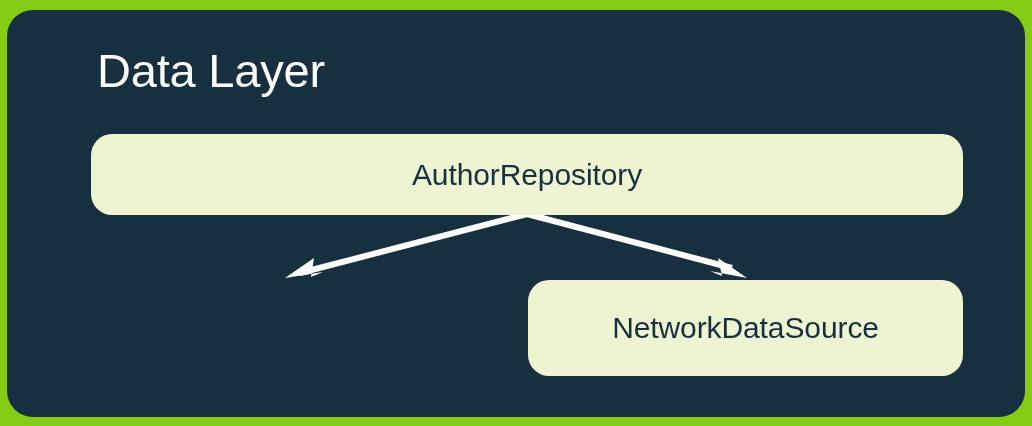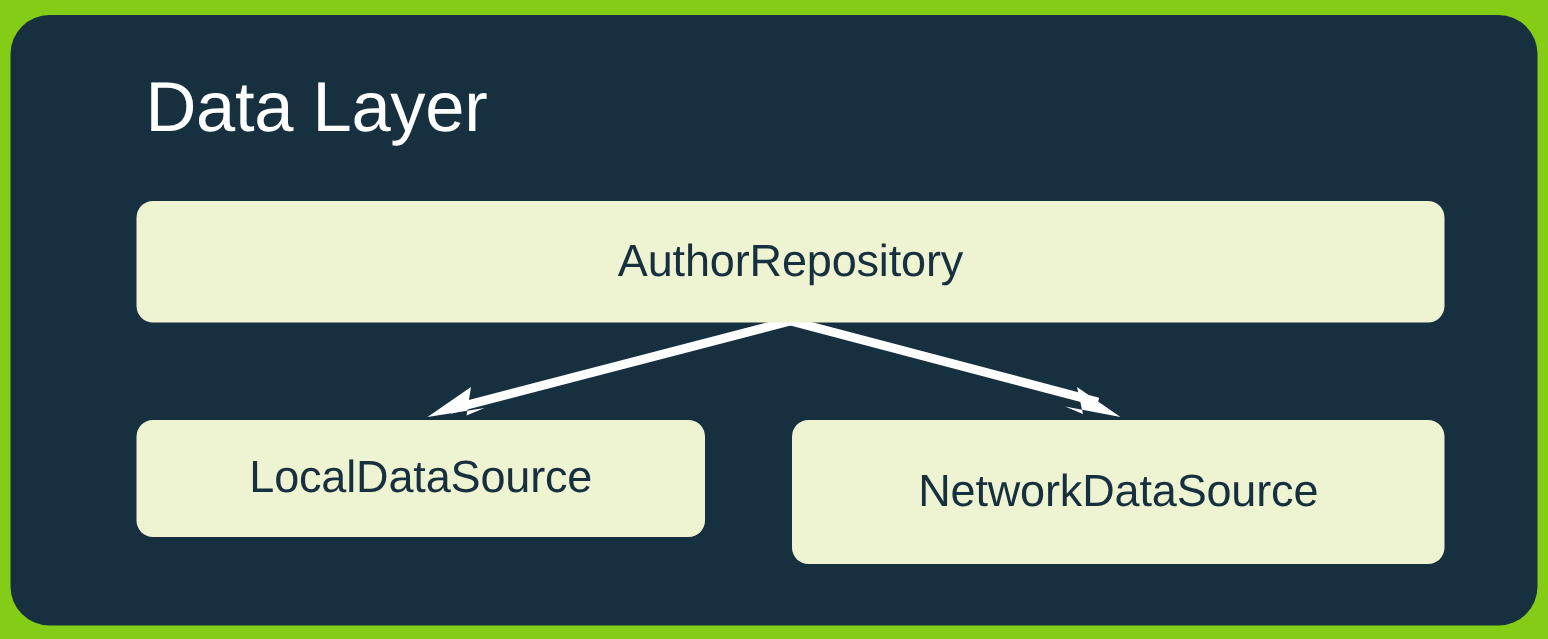--- a/index.html
+++ b/index.html
@@ -36,21 +36,21 @@
     font-size: 47px;
     line-height: 1.05;
     color: #ffffff;
     font-weight: 400;
     letter-spacing: -0.2px;
     white-space: nowrap;
   }
   .node-box {
     position: absolute;
     background: #eef3d2;
-    border-radius: 11px;
+    border-radius: 21px;
     display: flex;
     align-items: center;
     justify-content: center;
     box-sizing: border-box;
   }
   .node-label {
     font-size: 30px;
     color: #173040;
     font-weight: 400;
     letter-spacing: -0.1px;
@@ -105,21 +105,18 @@
     <g>
       <line x1="527" y1="214" x2="732" y2="268" stroke="#ffffff" stroke-width="6" stroke-linecap="butt"></line>
       <polygon points="747,278 718,258 722,276 710,271" fill="#ffffff"></polygon>
     </g>
   </svg>
 
   <div class="node-box" id="node-repository">
     <span class="node-label">AuthorRepository</span>
   </div>
 
-  <div class="node-box" id="node-local">
-    <span class="node-label">LocalDataSource</span>
-  </div>
 
   <div class="node-box" id="node-network">
     <span class="node-label">NetworkDataSource</span>
   </div>
 
 </div>
 
 </body></html>

